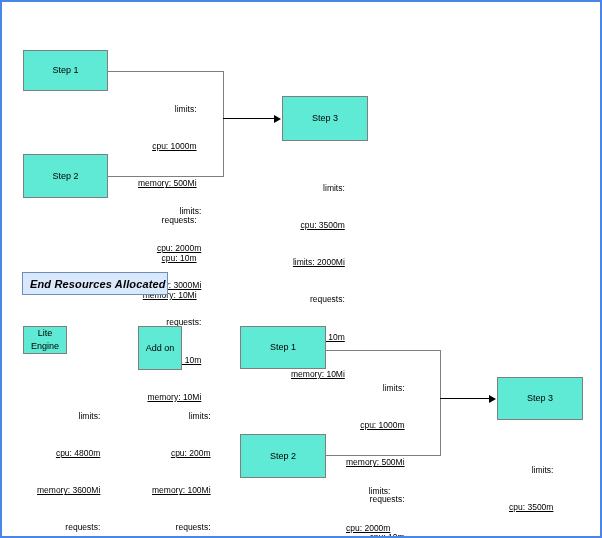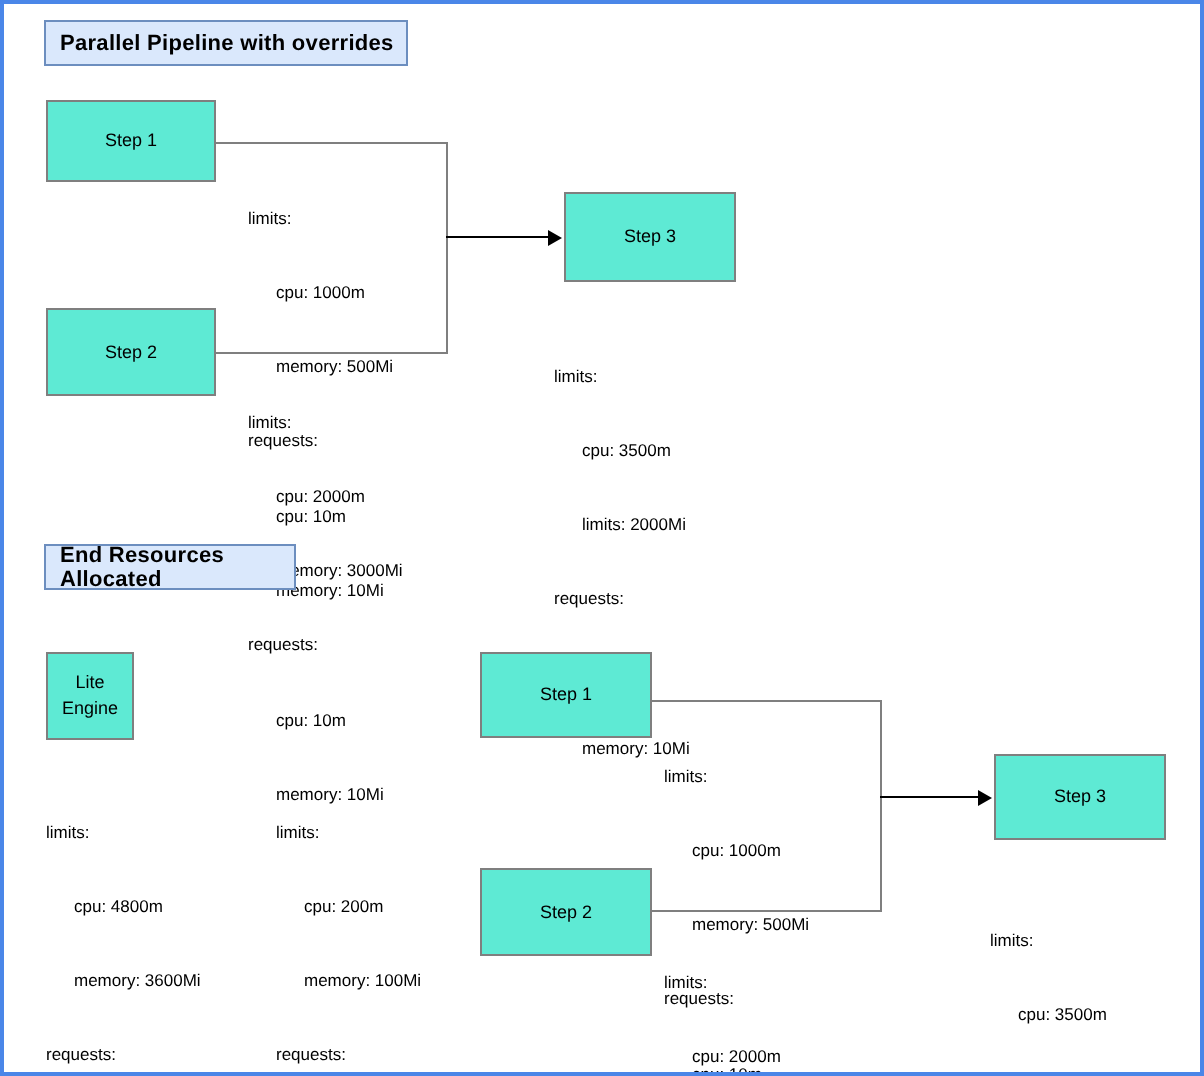--- a/index.html
+++ b/index.html
@@ -42,22 +42,23 @@
     color:#000000;
     text-align:center;
     line-height:13px;
   }
   .spec{
     position:absolute;
     font-size:8.5px;
     line-height:12.4px;
     color:#000000;
     white-space:pre;
+    text-align:right;
   }
-  .spec .ind{ padding-left:14px; display:block; }
+  .spec .ind{ padding-left:14px; display:block;text-decoration:underline; }
   .spec .top{ display:block; }
   .hline{
     position:absolute;
     background:#7f7f7f;
     height:1px;
   }
   .vline{
     position:absolute;
     background:#7f7f7f;
     width:1px;
@@ -73,21 +74,20 @@
     border-top:4px solid transparent;
     border-bottom:4px solid transparent;
     border-left:7px solid #000000;
   }
 </style>
 </head>
 <body>
 
 <div id="canvas">
 
-  <div class="badge" style="left:20px;top:8px;width:182px;height:23px;">Parallel Pipeline with  overrides</div>
 
   <div class="node" style="left:21px;top:48px;width:85px;height:41px;">Step 1</div>
 
   <div class="node" style="left:21px;top:152px;width:85px;height:44px;">Step 2</div>
 
   <div class="node" style="left:280px;top:94px;width:86px;height:45px;">Step 3</div>
 
   <div class="hline" style="left:106px;top:69px;width:116px;"></div>
   <div class="vline" style="left:221px;top:69px;height:47px;"></div>
 
@@ -117,27 +117,28 @@
 
   <div class="spec" style="left:275px;top:155px;">
     <span class="top">limits:</span>
     <span class="ind">cpu: 3500m</span>
     <span class="ind">limits: 2000Mi</span>
     <span class="top">requests:</span>
     <span class="ind">cpu: 10m</span>
     <span class="ind">memory: 10Mi</span>
   </div>
 
-  <div class="badge" style="left:20px;top:270px;width:126px;height:23px;">End Resources Allocated</div>
+  <div class="badge" style="left:20px;top:270px;width:146px;height:23px;font-style:italic;">End Resources Allocated</div>
 
-  <div class="node" style="left:21px;top:324px;width:44px;height:44px;flex-direction:column;">
+  <div class="node" style="left:21px;top:324px;width:44px;height:28px;flex-direction:column;">
     <span>Lite</span>
     <span>Engine</span>
   </div>
 
+  <div class="node" style="left:136px;top:324px;width:44px;height:44px;">Add on</div>
 
   <div class="node" style="left:238px;top:324px;width:86px;height:43px;">Step 1</div>
 
   <div class="node" style="left:238px;top:432px;width:86px;height:44px;">Step 2</div>
 
   <div class="node" style="left:495px;top:375px;width:86px;height:43px;">Step 3</div>
 
   <div class="hline" style="left:324px;top:348px;width:115px;"></div>
   <div class="vline" style="left:438px;top:348px;height:48px;"></div>
   <div class="hline" style="left:324px;top:453px;width:115px;"></div>

